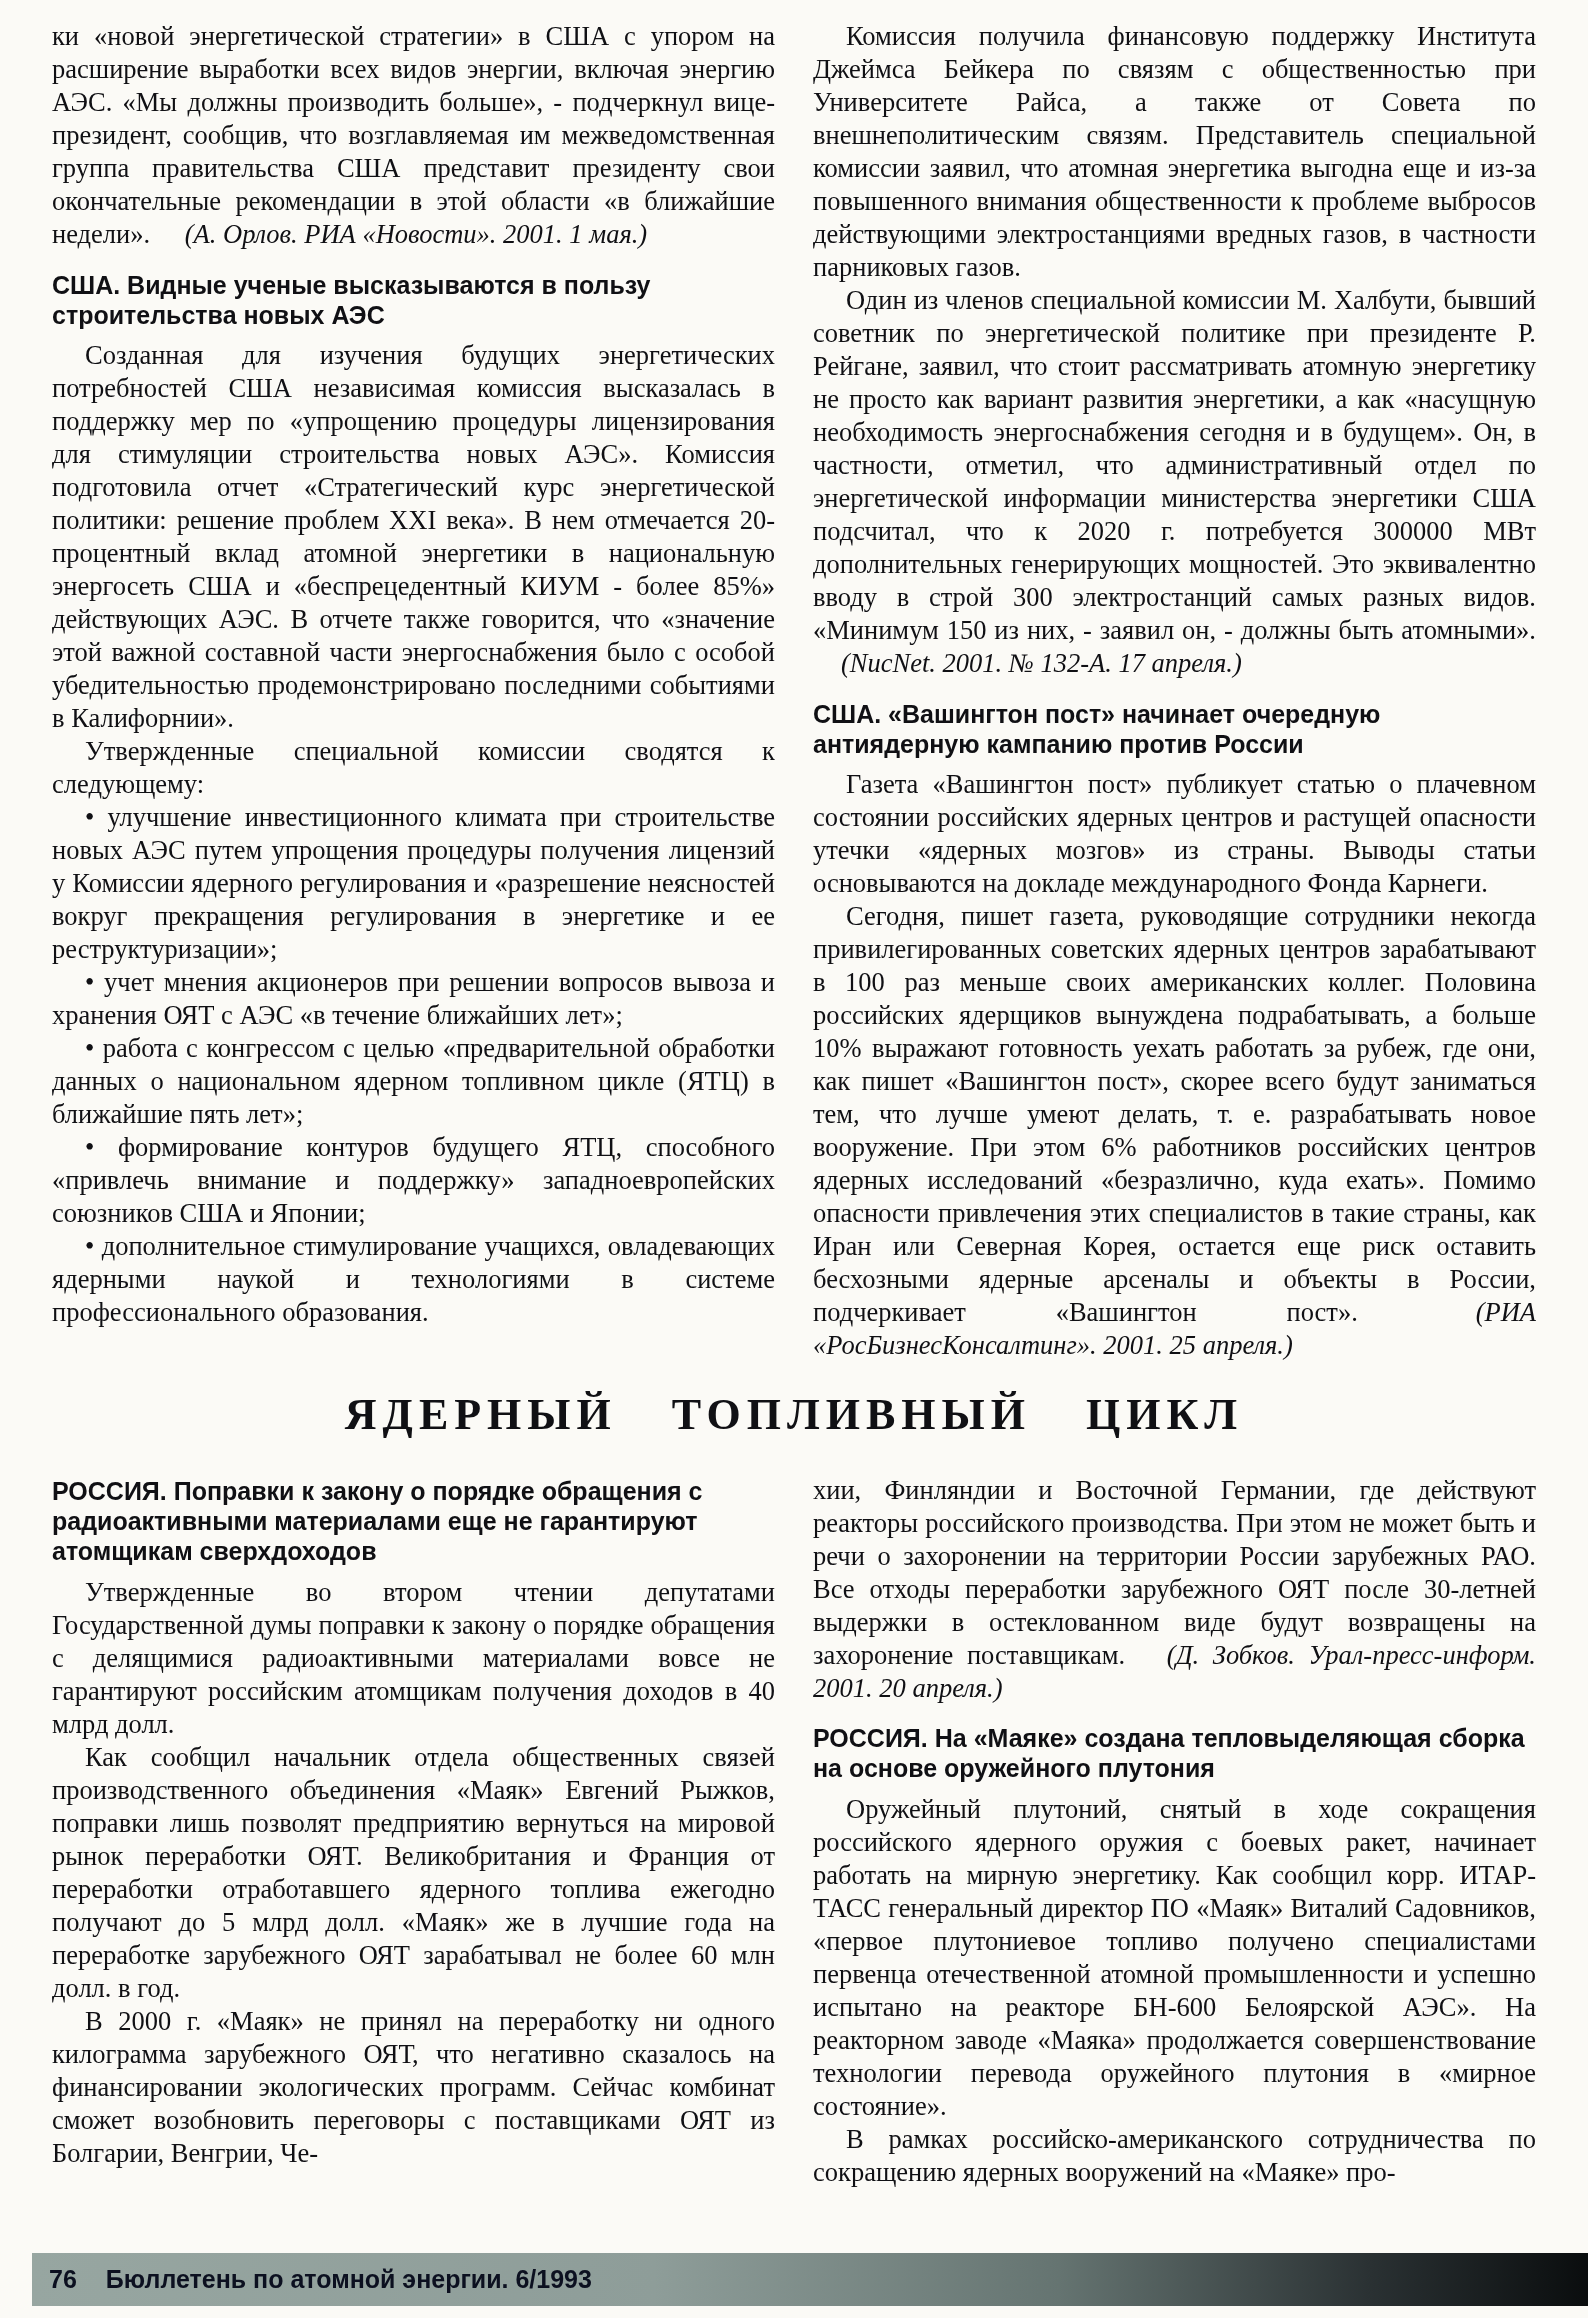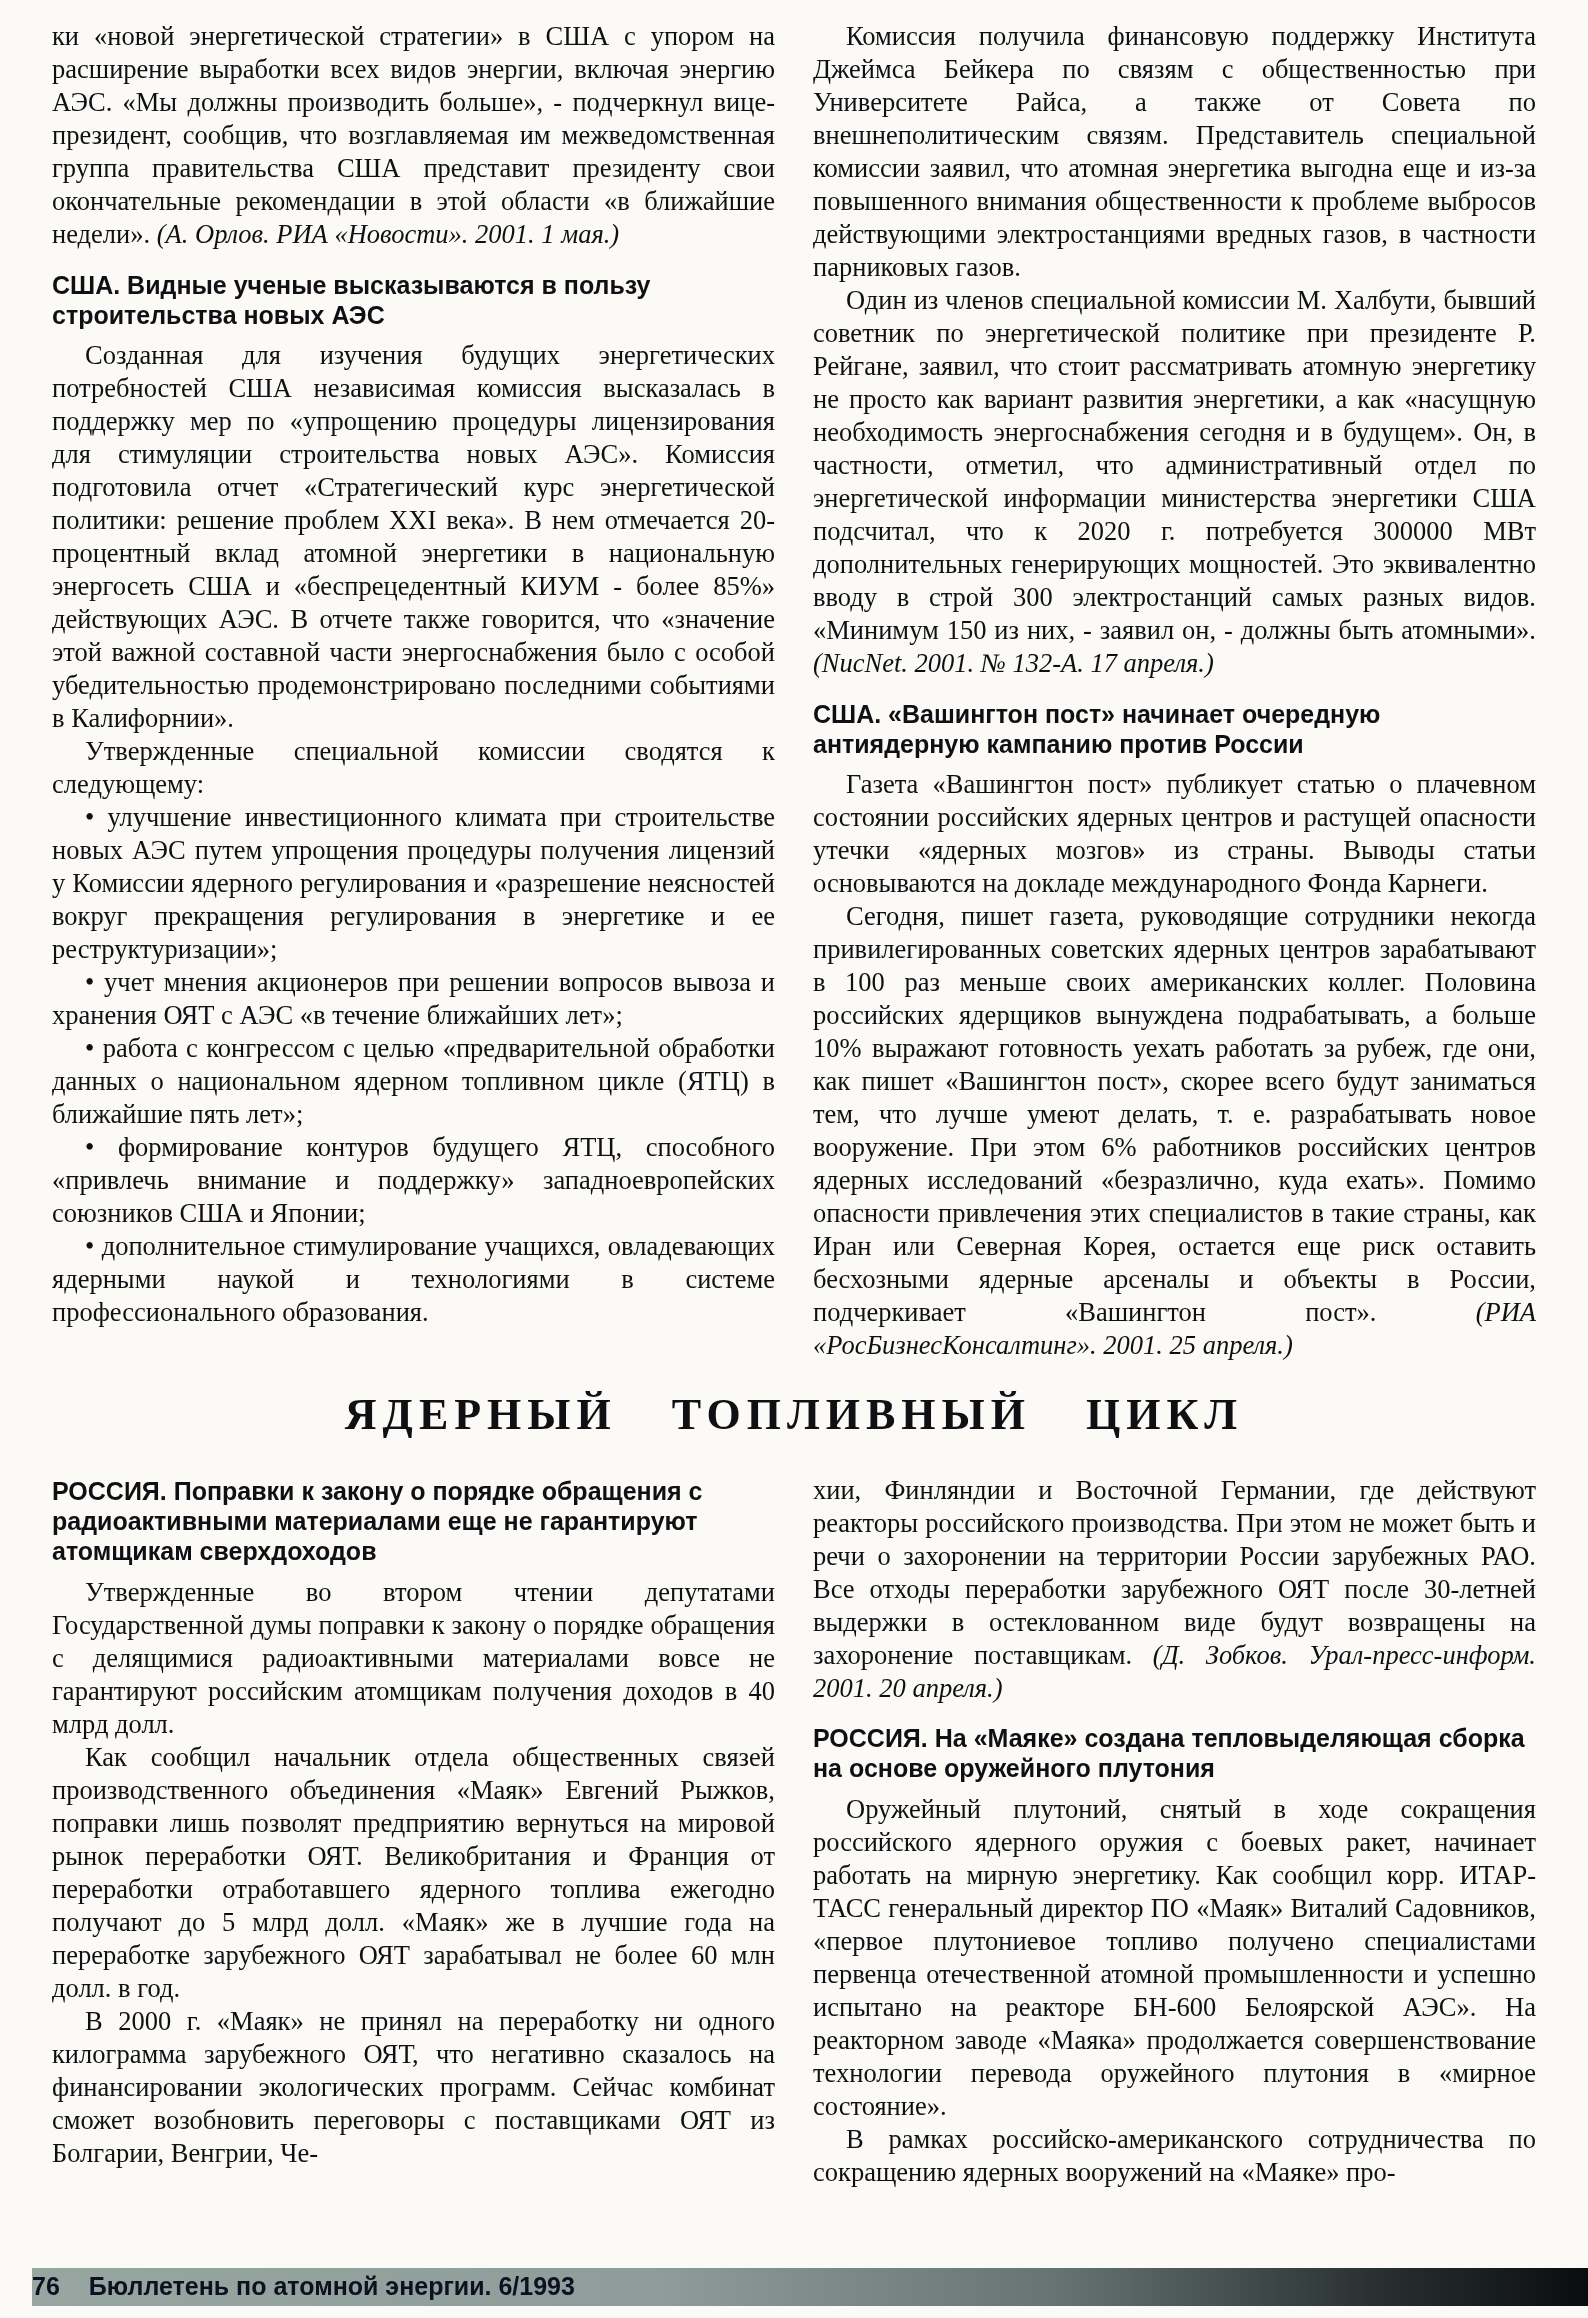--- a/index.html
+++ b/index.html
@@ -18,21 +18,21 @@
   .col { flex: 1 1 0; min-width: 0; }
   .para {
     margin: 0;
     font-size: 26.5px;
     line-height: 33px;
     text-align: justify;
     text-indent: 33px;
     hyphens: auto;
   }
   .para.noindent { text-indent: 0; }
-  .cite { font-style: italic; }
+  .cite { font-style: italic; margin-left: 28px; }
   .article-heading {
     font-family: "Liberation Sans", sans-serif;
     font-weight: 700;
     font-size: 25px;
     line-height: 30px;
     margin: 18.5px 0 9.3px 0;
     text-align: left;
   }
   .article-heading.first { margin-top: 2.6px; }
   .section-title {
@@ -42,28 +42,29 @@
     line-height: 58px;
     letter-spacing: 6px;
     word-spacing: 38px;
     text-align: center;
     margin: 24px 0 30px 0;
     white-space: nowrap;
   }
   .footer {
     position: absolute;
     left: 32px; right: 0; bottom: 13.2px;
-    height: 38px;
+    height: 53px;
     display: flex;
     align-items: center;
     background: linear-gradient(90deg, #97a6a1 0%, #8e9d99 40%, #657471 66%, #2a3133 86%, #0a0d0e 100%);
     font-family: "Liberation Sans", sans-serif;
     font-weight: 700;
     font-size: 25px;
     color: #0c1020;
+    padding-left: 17px;
   }
   .footer-page-number { margin-right: 29px; }
 </style>
 </head>
 <body>
 
 <div class="page">
 
   <div class="columns">
     <div class="col">

